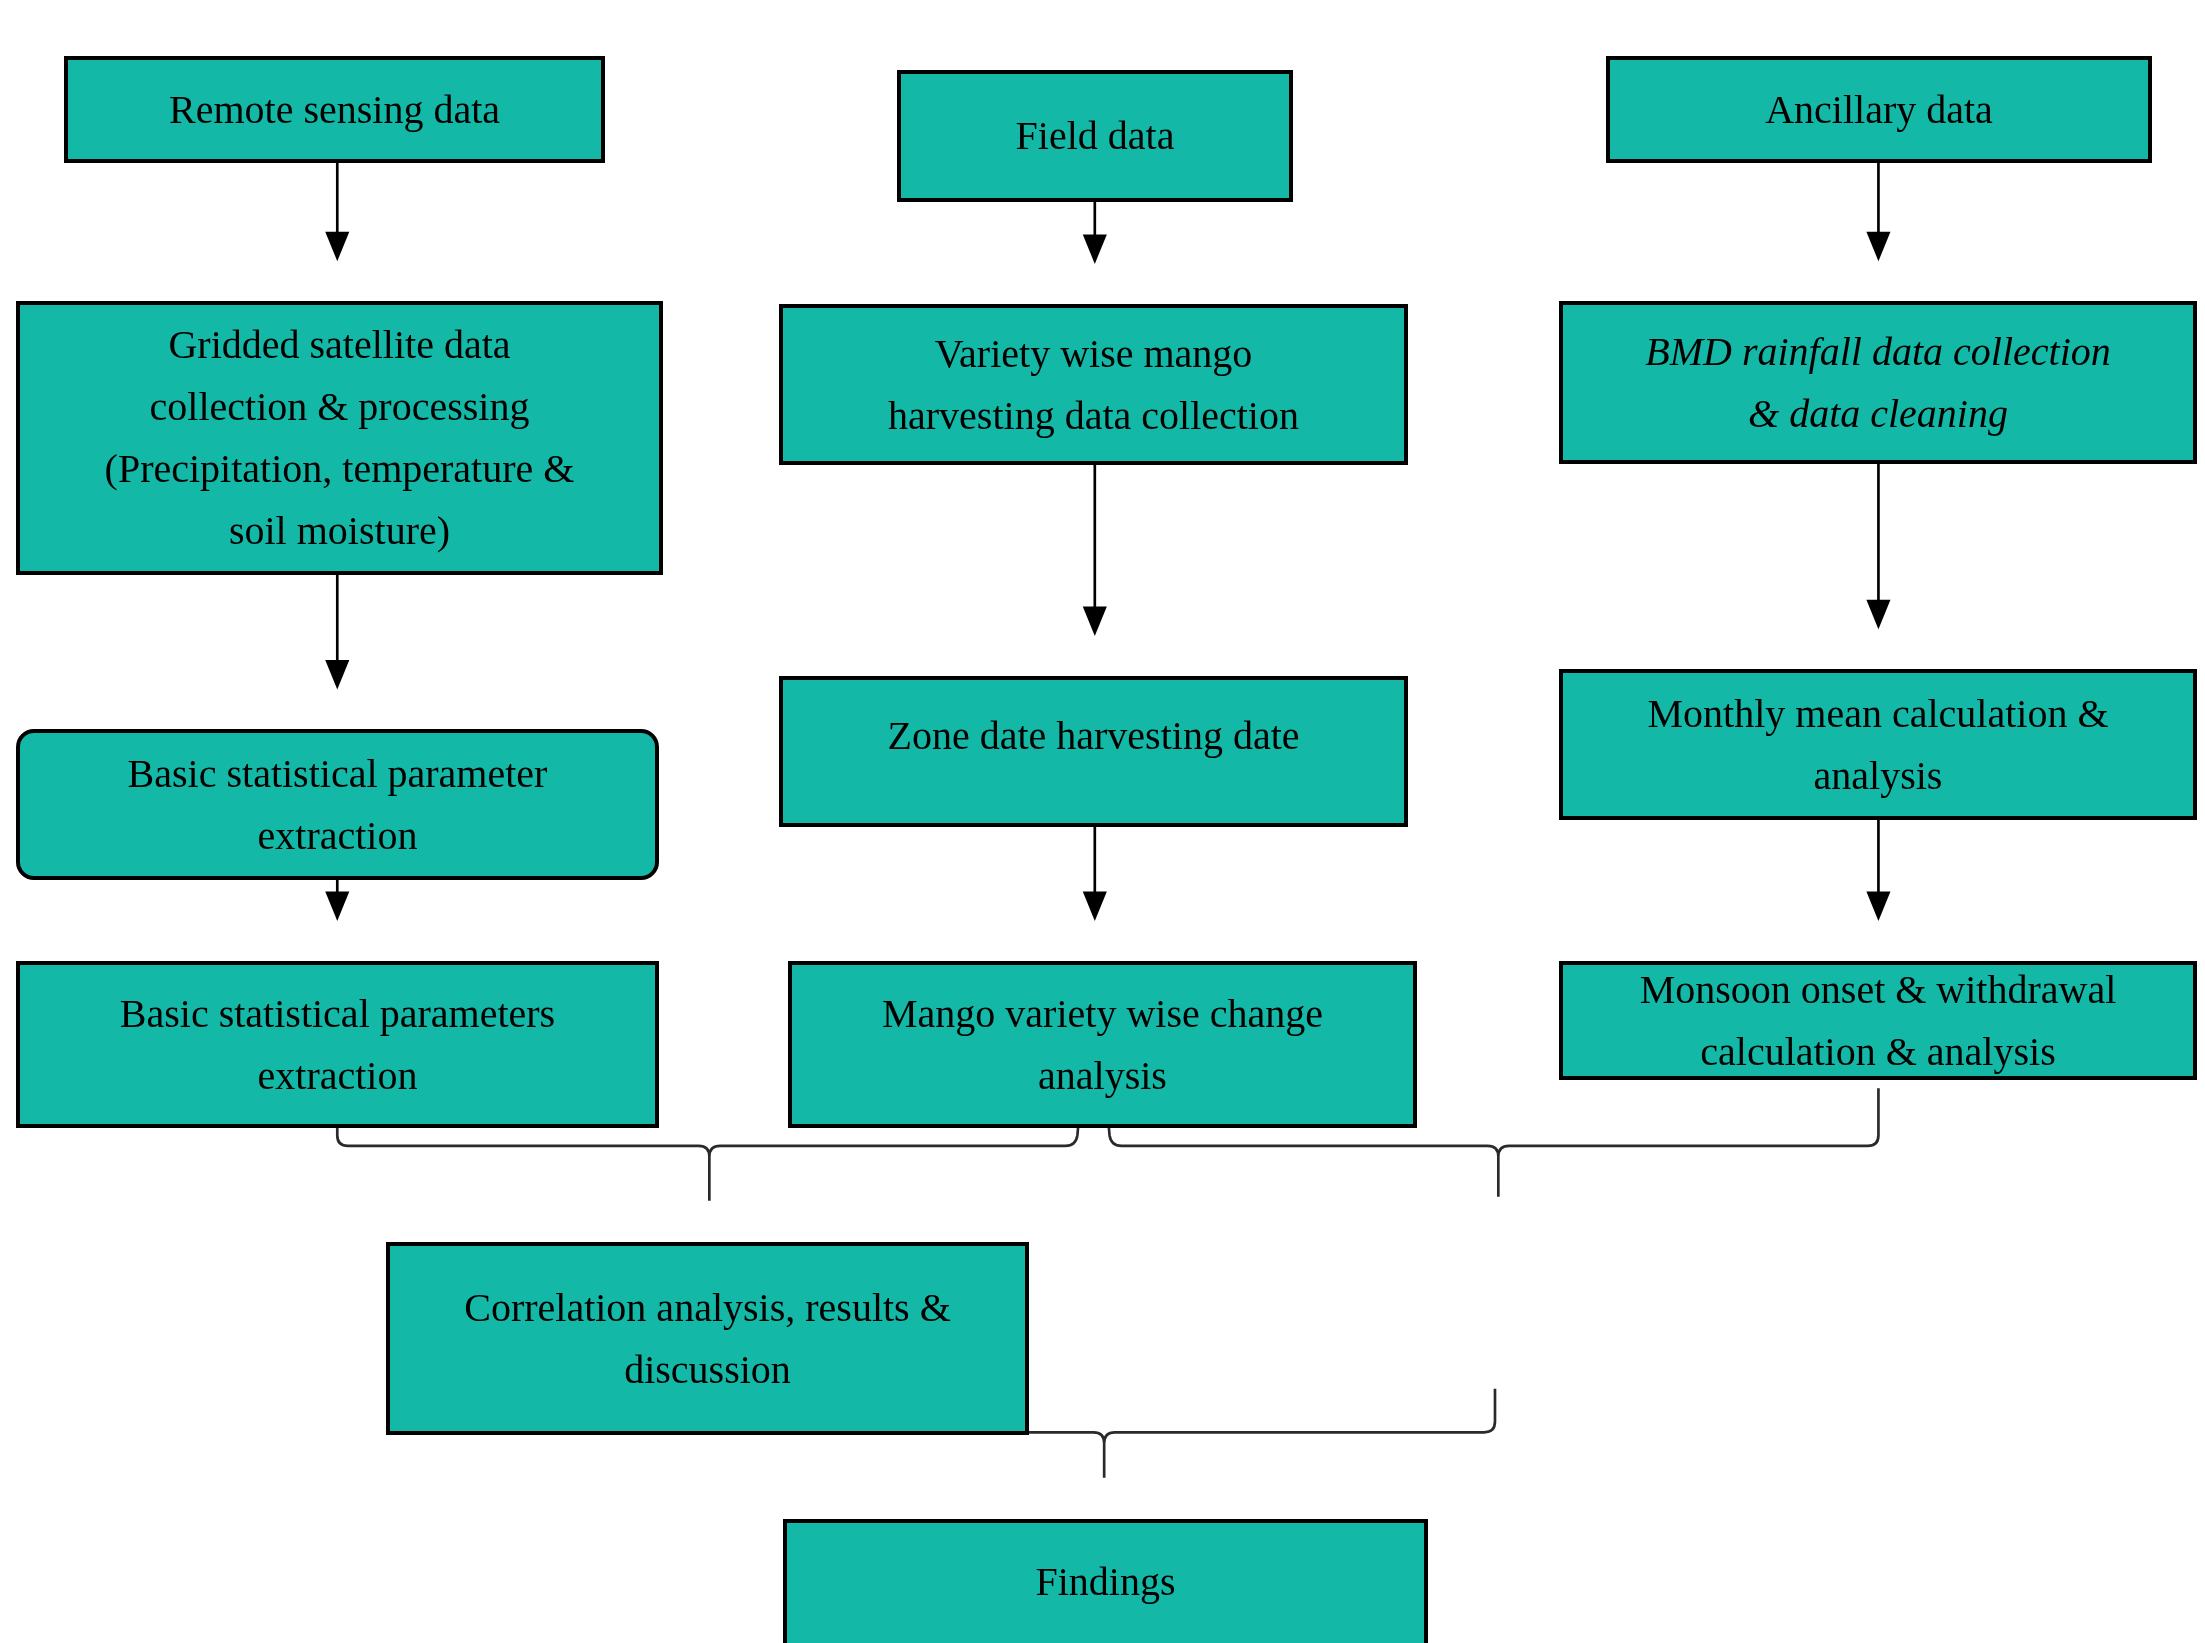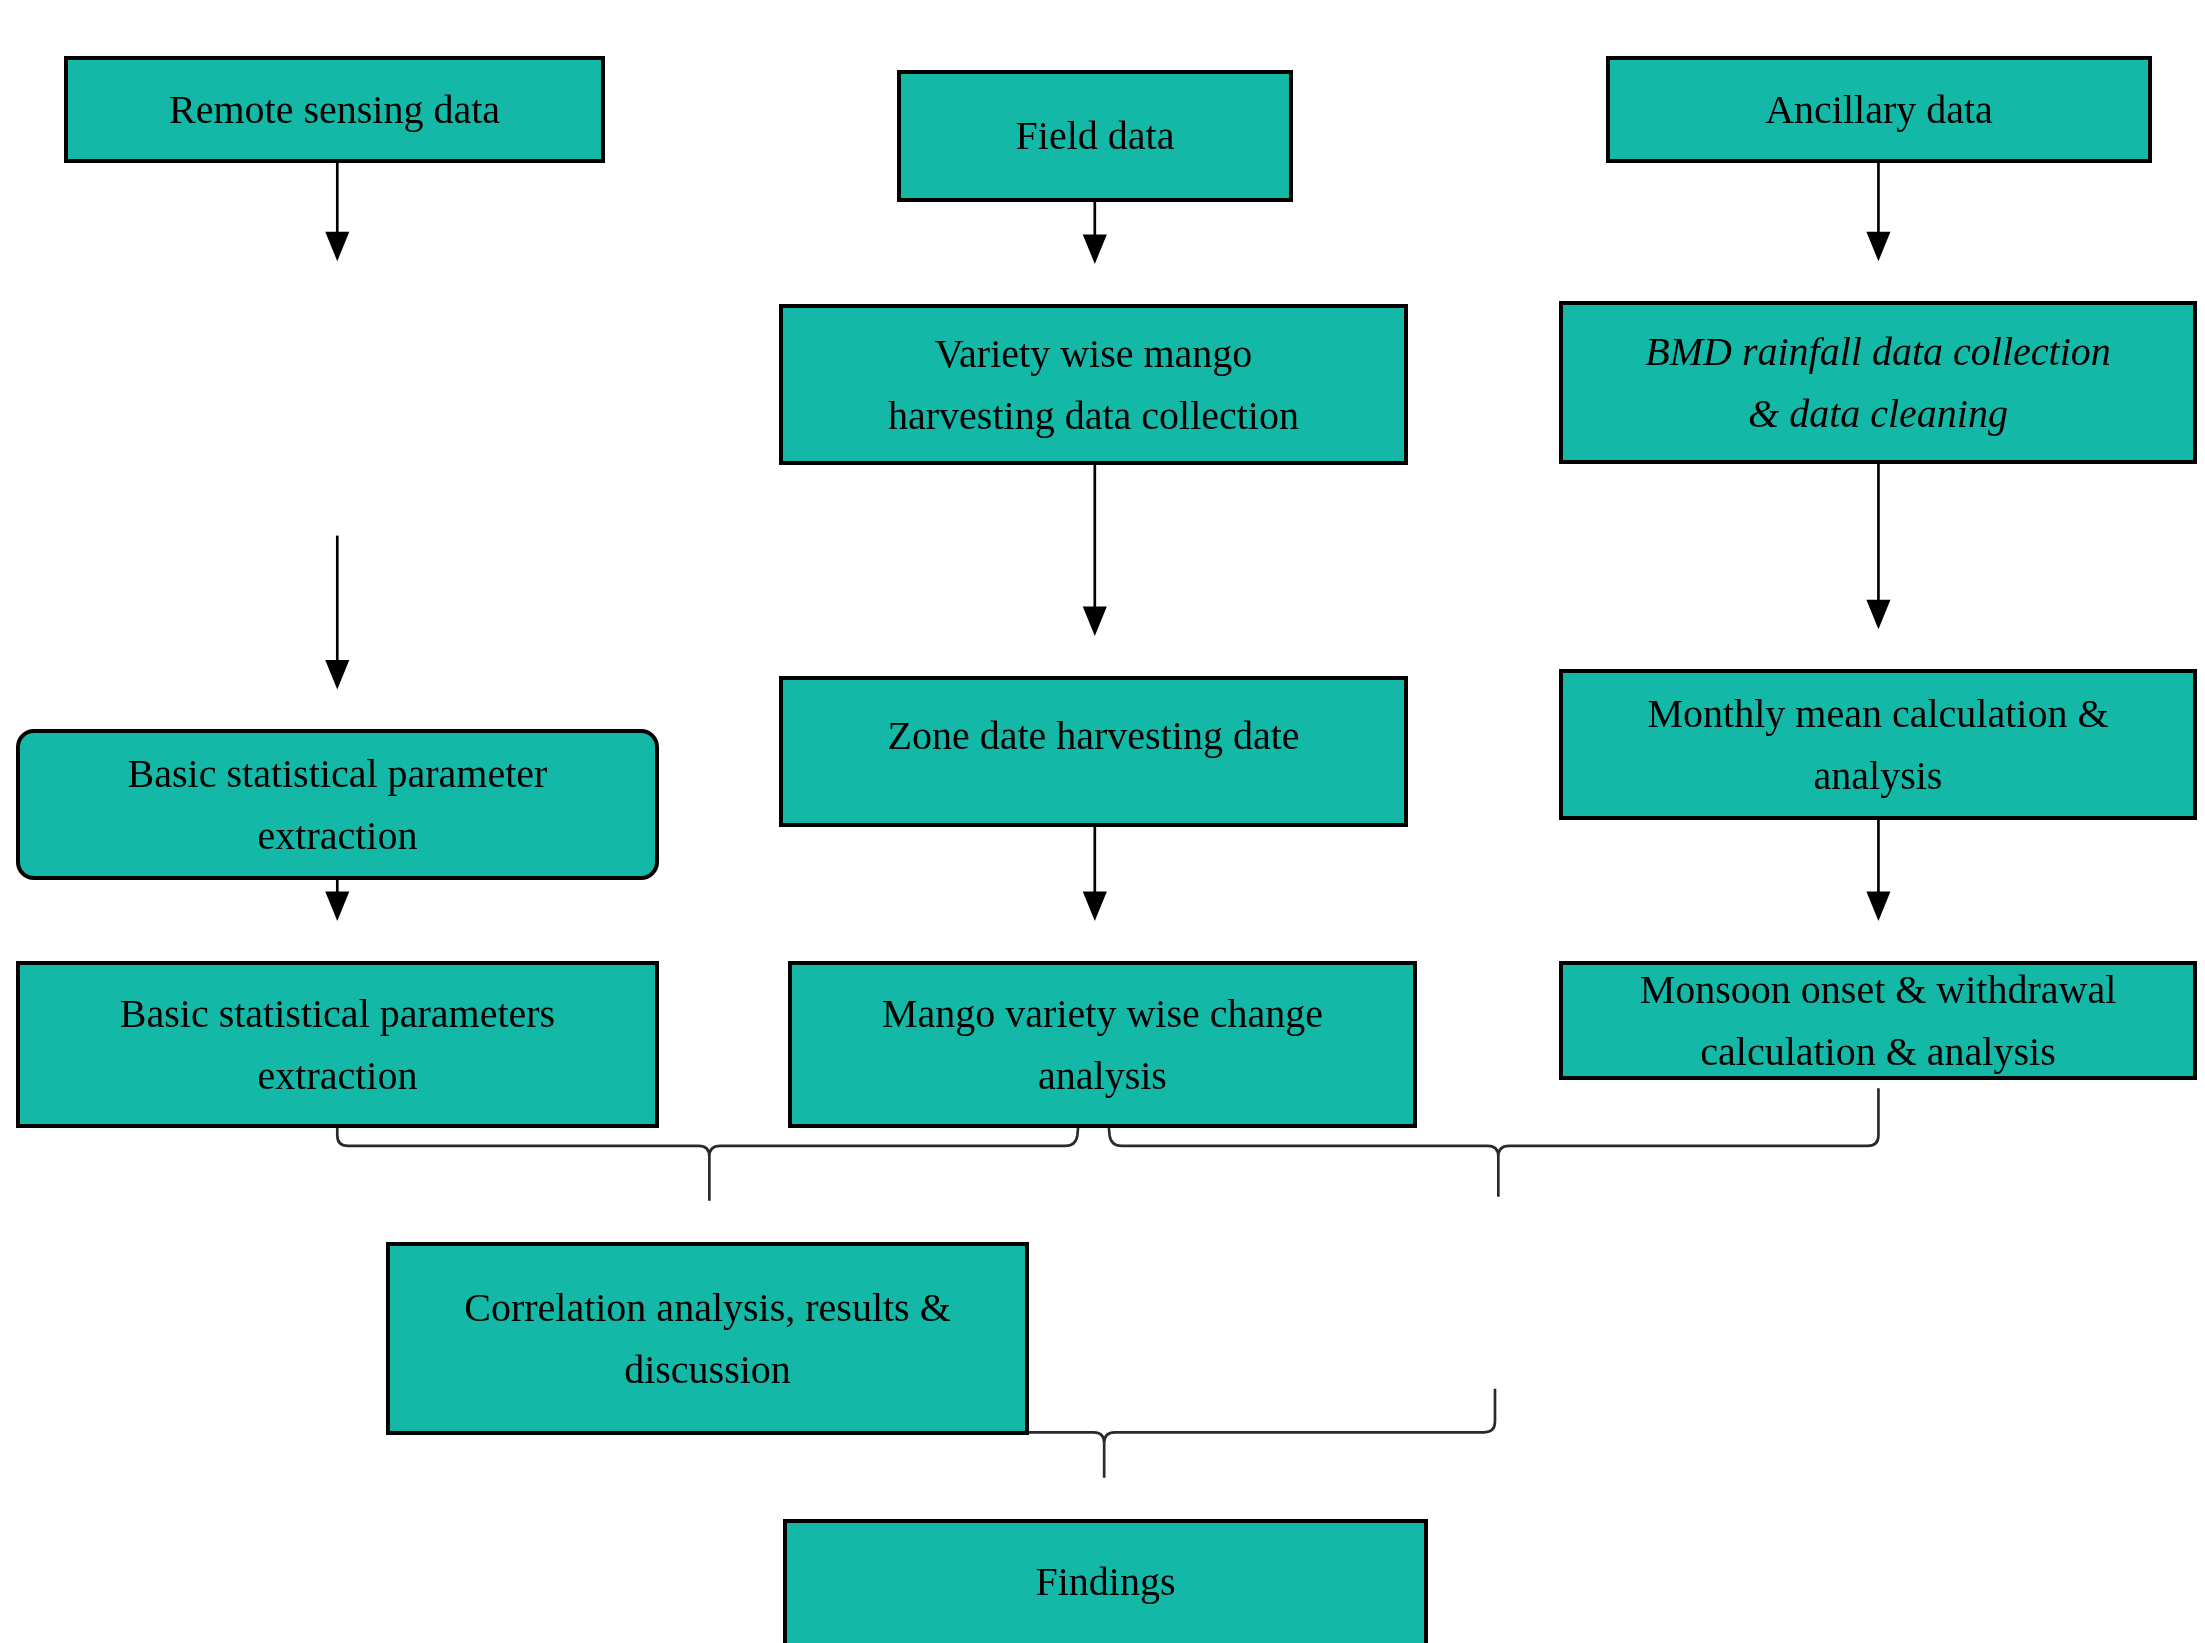--- a/index.html
+++ b/index.html
@@ -117,20 +117,24 @@
              M 1616 1628 L 1610 1696 Q 1608 1712 1592 1712 L 1076 1712 Q 1060 1712 1060 1728"></path>
 
     <path class="brace" d="M 1652 1628 L 1658 1696 Q 1660 1712 1676 1712 L 2223 1712 Q 2239 1712 2239 1728 L 2239 1788
              M 2807 1626 L 2807 1696 Q 2807 1712 2791 1712 L 2255 1712 Q 2239 1712 2239 1728"></path>
 
     <path class="brace" d="M 1056 2085 L 1056 2124 Q 1056 2140 1072 2140 L 1634 2140 Q 1650 2140 1650 2156 L 1650 2208
              M 2234 2075 L 2234 2124 Q 2234 2140 2218 2140 L 1666 2140 Q 1650 2140 1650 2156"></path>
   </svg>
 
   <div class="node" id="n-l1">Remote sensing data</div>
+  <div class="node" id="n-l2">Gridded satellite data
+collection &amp; processing
+(Precipitation, temperature &amp;
+soil moisture)</div>
   <div class="node" id="n-l3">Basic statistical parameter
 extraction</div>
   <div class="node" id="n-l4">Basic statistical parameters
 extraction</div>
 
   <div class="node" id="n-m1">Field data</div>
   <div class="node" id="n-m2">Variety wise mango
 harvesting data collection</div>
   <div class="node top-text" id="n-m3">Zone date harvesting date</div>
   <div class="node" id="n-m4">Mango variety wise change

